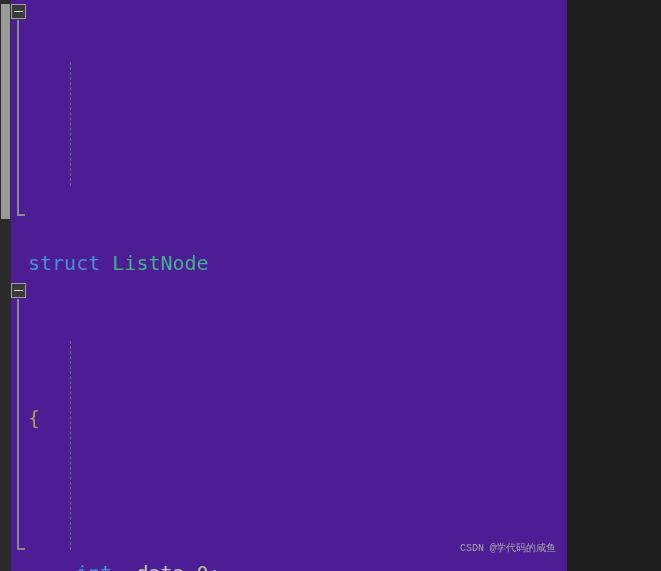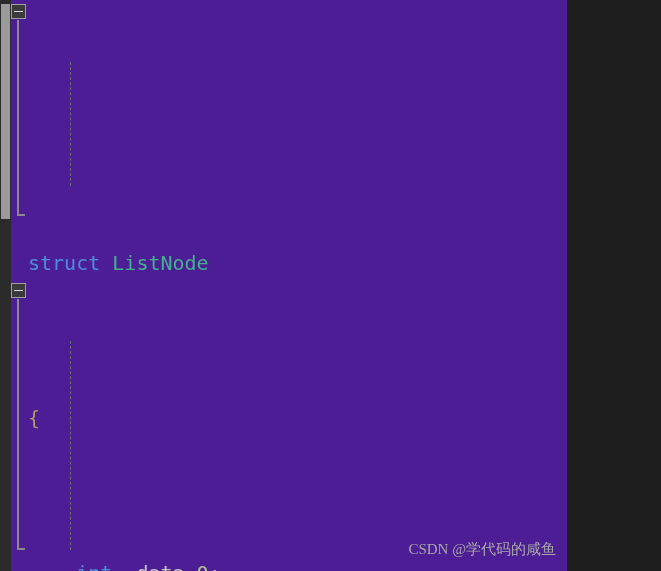--- a/index.html
+++ b/index.html
@@ -93,22 +93,22 @@
   .var    { color: #c8c8c8; }   
   .num    { color: #b6cc8f; }   
   .punc   { color: #b0b0b0; }   
   .brace  { color: #b59a5e; }   
 
   .watermark {
     position: absolute;
     right: 11px;
     bottom: 13px;
     color: #a8a8a8;
-    font-family: Liberation Serif, serif;
-    font-size: 15px;
+    font-family: Liberation Mono, monospace;
+    font-size: 10px;
     line-height: 18px;
     white-space: pre;
   }
 </style>
 </head>
 <body>
 
 <div id="editor">
 
   <div class="scroll-track">

